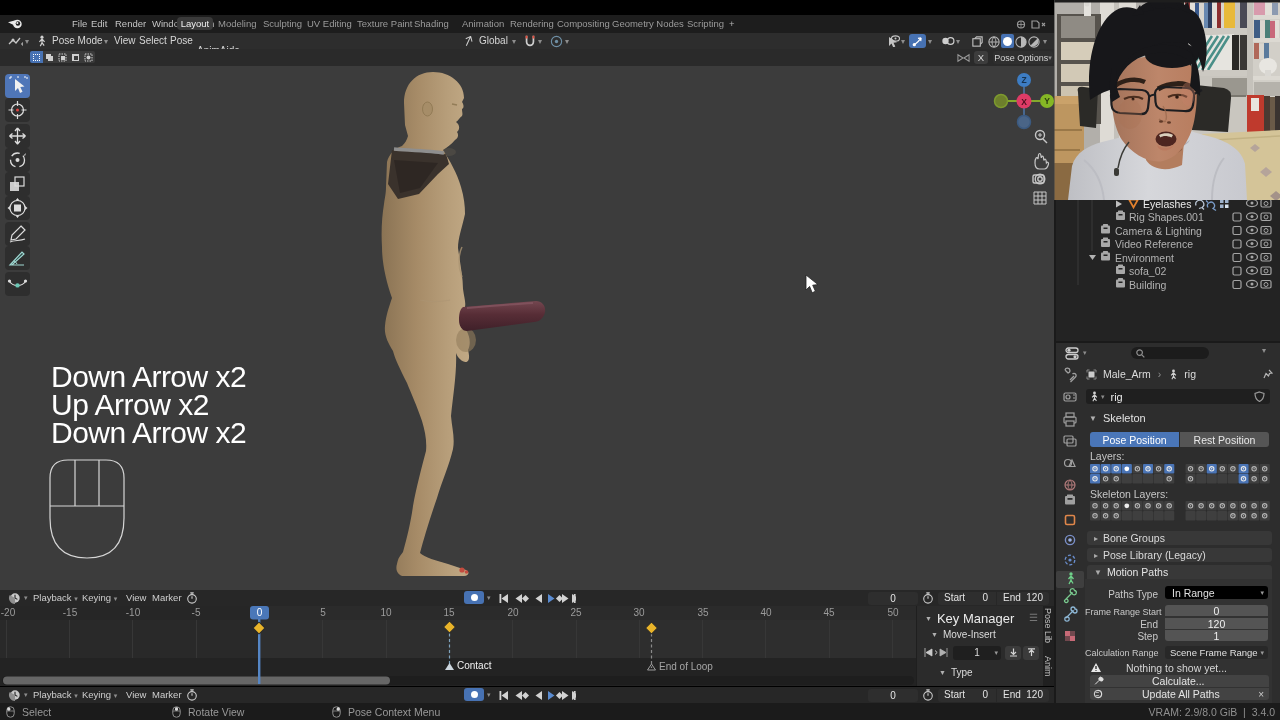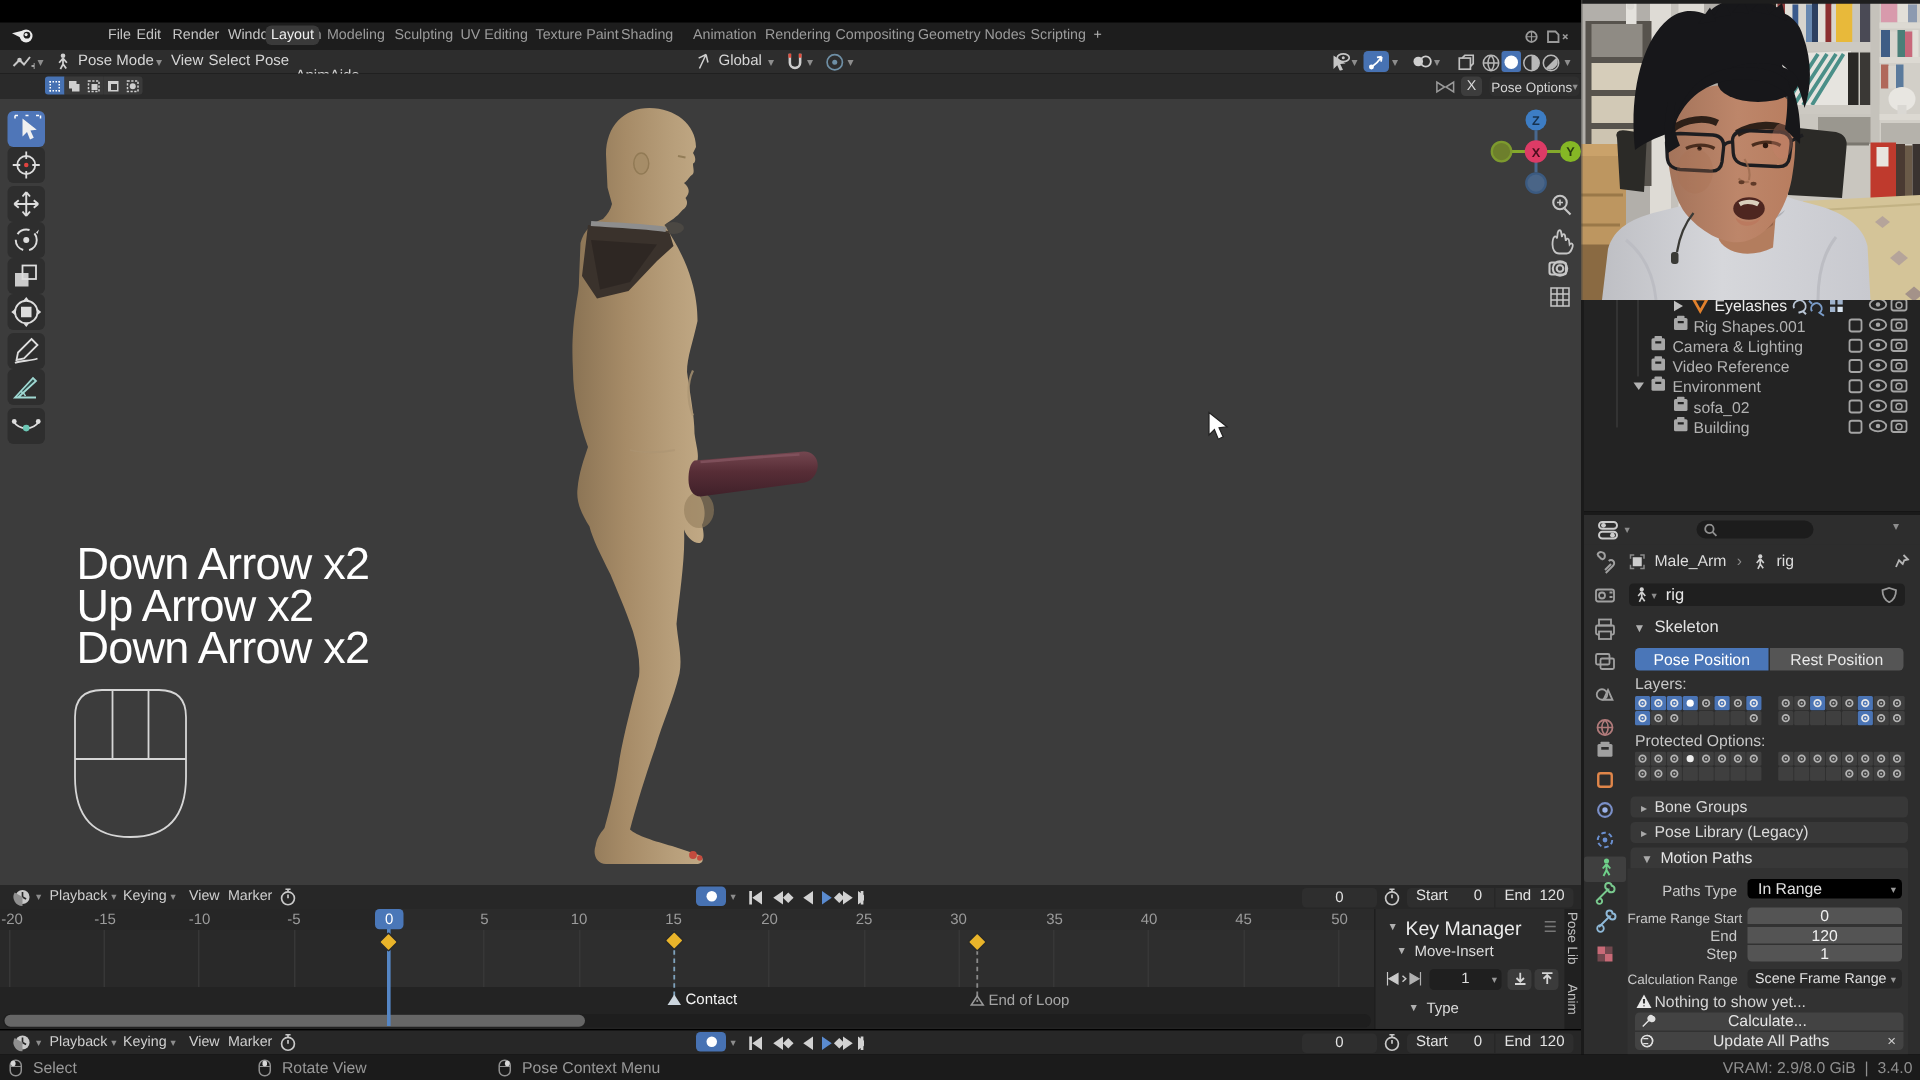--- a/index.html
+++ b/index.html
@@ -495,21 +495,21 @@
           <rect x="148.5" y="10" width="10.1" height="9.5" rx="1" fill="#4a74b5"></rect>
           <circle cx="153.5" cy="14.8" r="2.2" fill="none" stroke="#e8e8e8" stroke-width="1.1"></circle>
           <circle cx="153.5" cy="14.8" r="0.7" fill="#e8e8e8"></circle>
           <rect x="159.1" y="10" width="10.1" height="9.5" rx="1" fill="#3f3f3f"></rect>
           <circle cx="164.1" cy="14.8" r="2.2" fill="none" stroke="#b5b5b5" stroke-width="1.1"></circle>
           <circle cx="164.1" cy="14.8" r="0.7" fill="#b5b5b5"></circle>
           <rect x="169.7" y="10" width="10.1" height="9.5" rx="1" fill="#3f3f3f"></rect>
           <circle cx="174.7" cy="14.8" r="2.2" fill="none" stroke="#b5b5b5" stroke-width="1.1"></circle>
           <circle cx="174.7" cy="14.8" r="0.7" fill="#b5b5b5"></circle>
         </svg></div>
-    <div class="abs" style="left:34px;top:145px;font-size:10.5px;color:#c6c6c6">Protected Options:</div>
+    <div class="abs" style="left:34px;top:145px;font-size:10.5px;color:#c6c6c6">Skeleton Layers:</div>
     <div id="layers2" class="abs" style="left:34px;top:158px"><svg width="180" height="21" viewBox="0 0 180 21">
           <rect x="0.0" y="0" width="10.1" height="9.5" rx="1" fill="#3f3f3f"></rect>
           <circle cx="5.0" cy="4.8" r="2.2" fill="none" stroke="#b5b5b5" stroke-width="1.1"></circle>
           <circle cx="5.0" cy="4.8" r="0.7" fill="#b5b5b5"></circle>
           <rect x="10.6" y="0" width="10.1" height="9.5" rx="1" fill="#3f3f3f"></rect>
           <circle cx="15.6" cy="4.8" r="2.2" fill="none" stroke="#b5b5b5" stroke-width="1.1"></circle>
           <circle cx="15.6" cy="4.8" r="0.7" fill="#b5b5b5"></circle>
           <rect x="21.2" y="0" width="10.1" height="9.5" rx="1" fill="#3f3f3f"></rect>
           <circle cx="26.2" cy="4.8" r="2.2" fill="none" stroke="#b5b5b5" stroke-width="1.1"></circle>
           <circle cx="26.2" cy="4.8" r="0.7" fill="#b5b5b5"></circle>
@@ -602,21 +602,21 @@
     <div class="abs" style="top:305px;left:29px;width:73px;text-align:right;font-size:9px;color:#c9c9c9;white-space:nowrap">Calculation Range</div>
     <div class="abs row" style="left:109px;top:303px;width:103px;height:13px;background:#282828;border-radius:3px;font-size:10.5px;color:#e0e0e0">
         <span style="margin-left:5px;font-size:9.5px;white-space:nowrap">Scene Frame Range</span>
         <span style="position:absolute;right:4px;color:#999;font-size:7px">▾</span>
       </div>
     <div class="abs row" style="left:34px;top:318px;height:13px;font-size:10.5px;color:#d5d5d5">
       <svg width="12" height="11" viewBox="0 0 12 11">
           <path d="M6 1 L11 10 H1 Z" fill="#e8e8e8"></path>
           <path d="M6 4 v3 M6 8.3 v0.6" stroke="#313131" stroke-width="1.4"></path>
         </svg>
-      <span style="margin-left:1px">Nothing to show yet...</span>
+      <span style="margin-left:24px">Nothing to show yet...</span>
     </div>
     <div class="abs row" style="left:34px;top:332px;width:179px;height:12px;background:#434343;border-radius:3px 3px 0 0;font-size:10.5px;color:#e5e5e5">
       <svg width="11" height="10" style="margin-left:3px" viewBox="0 0 12 12">
           <path d="M2 10 L7 5 M7 5 a2 2 0 1 1 3 -3 a2 2 0 1 1 -1 4 Z" stroke="#e0e0e0" fill="#e0e0e0" stroke-width="1.2"></path>
         </svg>
       <span style="position:absolute;left:62px">Calculate...</span>
     </div>
     <div class="abs row" style="left:34px;top:345px;width:179px;height:12px;background:#434343;border-radius:0 0 3px 3px;font-size:10.5px;color:#e5e5e5">
       <svg width="10" height="10" style="margin-left:3px" viewBox="0 0 12 12">
           <circle cx="6" cy="6" r="4.5" stroke="#e0e0e0" fill="none" stroke-width="1.2"></circle>

